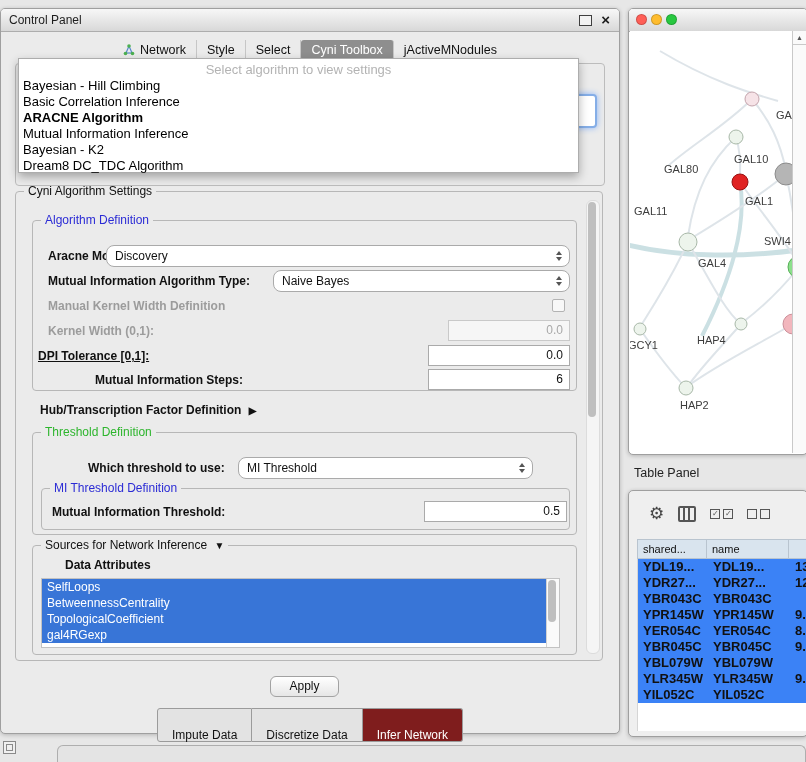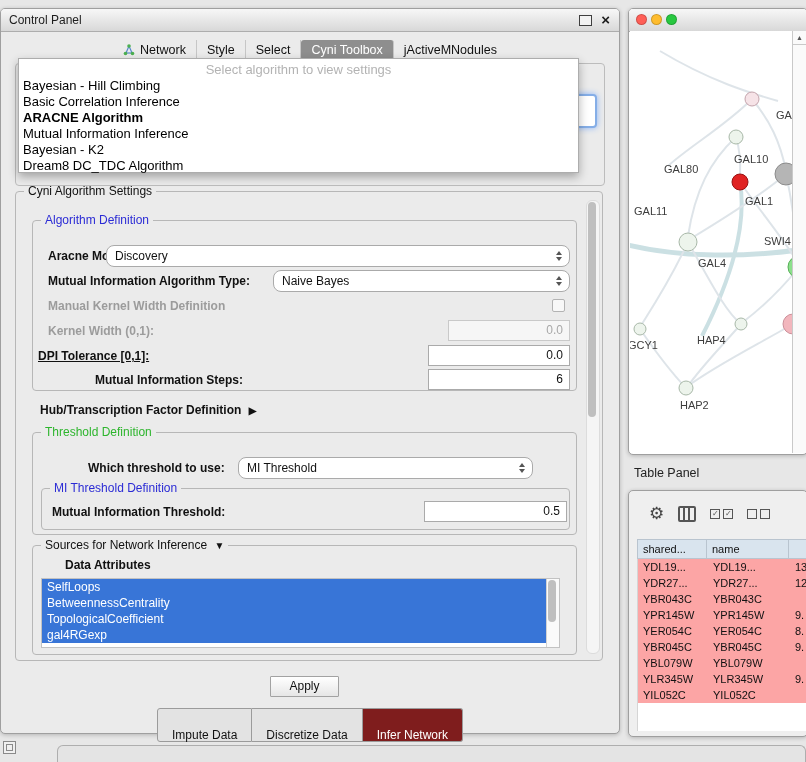--- a/index.html
+++ b/index.html
@@ -56,21 +56,21 @@
   
   .alist{position:absolute;background:#fff;border:1px solid #c2c2c2;box-sizing:border-box;overflow:hidden;}
   .aitems{position:absolute;left:0;top:0;right:12px;}
   .aitem{height:16px;line-height:16px;color:#fff;background:#3875d7;padding-left:5px;font-size:12px;white-space:nowrap;}
   .lscroll{position:absolute;right:0;top:0;bottom:0;width:12px;background:#fafafa;border-left:1px solid #d2d2d2;}
   .lthumb{position:absolute;left:1px;top:1px;width:8px;height:62%;background:#bfbfbf;border-radius:4px;}
 
   .vscroll{position:absolute;right:2px;top:8px;width:12px;height:452px;background:#f5f5f5;border:1px solid #dcdcdc;border-radius:6px;}
   .vthumb{position:absolute;left:1px;top:1px;width:8px;height:215px;background:#bfbfbf;border-radius:4px;}
 
-  .apply{position:absolute;width:69px;height:21px;border:1px solid #a2a2a2;border-radius:1px;background:linear-gradient(#ffffff,#e6e6e6);text-align:center;line-height:19px;font-size:12px;box-sizing:border-box;}
+  .apply{position:absolute;width:69px;height:21px;border:1px solid #a2a2a2;border-radius:6px;background:linear-gradient(#ffffff,#e6e6e6);text-align:center;line-height:19px;font-size:12px;box-sizing:border-box;}
 
   .btabs{position:absolute;left:0;right:0;top:699px;display:flex;justify-content:center;}
   .btab{height:21px;line-height:20px;padding:16px 14px;background:#e3e3e3;border:1px solid #9b9b9b;border-left:none;font-size:12px;box-sizing:border-box;}
   .btab:first-child{border-left:1px solid #9b9b9b;border-radius:3px 0 0 3px;}
   .btab:last-child{border-radius:0 3px 3px 0;}
   .btab.selected{background:#7f1d1d;color:#fff;}
 
   
   .maclights{position:absolute;left:7px;top:5px;display:flex;gap:4px;}
   .light{width:11px;height:11px;border-radius:50%;border:1px solid rgba(0,0,0,.18);box-sizing:border-box;}
@@ -88,21 +88,21 @@
   .colicon{width:14px;height:12px;border:2px solid #555;border-radius:2px;position:relative;}
   .colicon::before{content:"";position:absolute;top:0;bottom:0;left:3px;width:2px;background:#555;}
   .colicon::after{content:"";position:absolute;top:0;bottom:0;left:8px;width:2px;background:#555;}
   .cbpair{display:flex;gap:3px;}
   .scb{width:8px;height:8px;border:1.5px solid #555;font-size:8px;line-height:8px;color:#555;display:flex;align-items:center;justify-content:center;box-sizing:content-box;}
   .tgrid{position:absolute;left:8px;top:48px;width:200px;}
   .trow{display:grid;grid-template-columns:70px 82px 44px;}
   .th{background:#d9e4ee;border:1px solid #b9c4cf;border-left:none;line-height:18px;padding-left:5px;font-size:11px;box-sizing:border-box;white-space:nowrap;overflow:hidden;}
   .th:first-child{border-left:1px solid #b9c4cf;}
   .tbody{background:#fff;min-height:172px;border-left:1px solid #d5d5d5;}
-  .td{line-height:16px;padding-left:5px;font-size:11px;white-space:nowrap;overflow:hidden;background:#fca5a5;}
+  .td{line-height:16px;padding-left:5px;font-size:13px;white-space:nowrap;overflow:hidden;background:#3b82f6;font-weight:bold;}
 
   .bottom-strip{position:absolute;left:57px;top:745px;width:749px;height:18px;background:#e4e4e4;border:1px solid #aeaeae;border-bottom:none;border-radius:6px 6px 0 0;box-sizing:border-box;}
   .mini-icon{position:absolute;left:3px;top:741px;width:13px;height:13px;border:1px solid #8a8a8a;background:#f0f0f0;box-sizing:border-box;}
   .mini-icon::before{content:"";position:absolute;left:2px;top:2px;width:5px;height:5px;border:1px solid #8a8a8a;}
 </style>
 </head>
 <body>
 
 <div class="screen">
 

